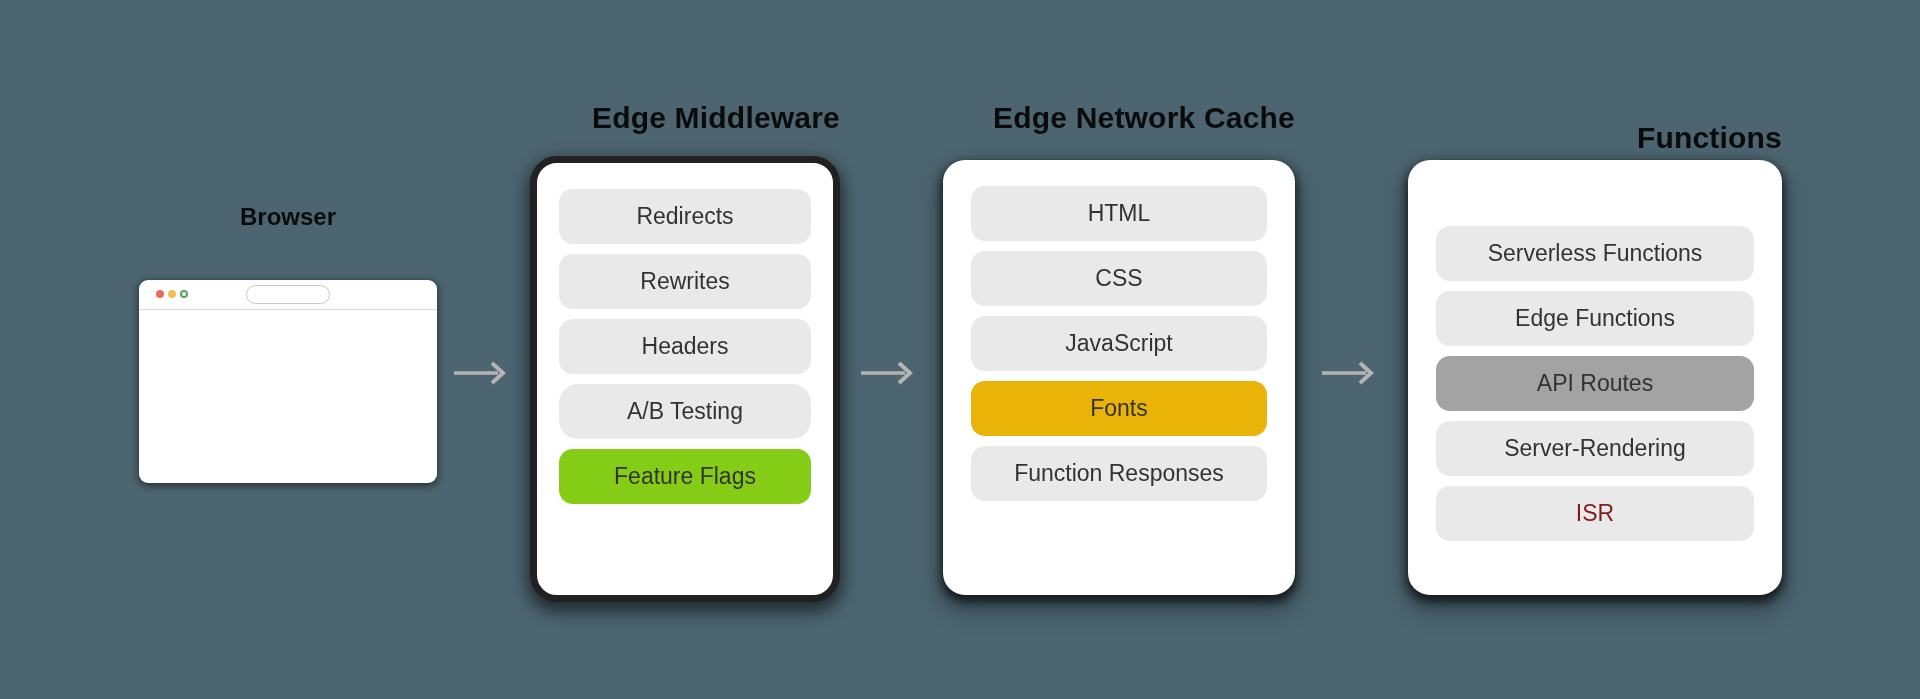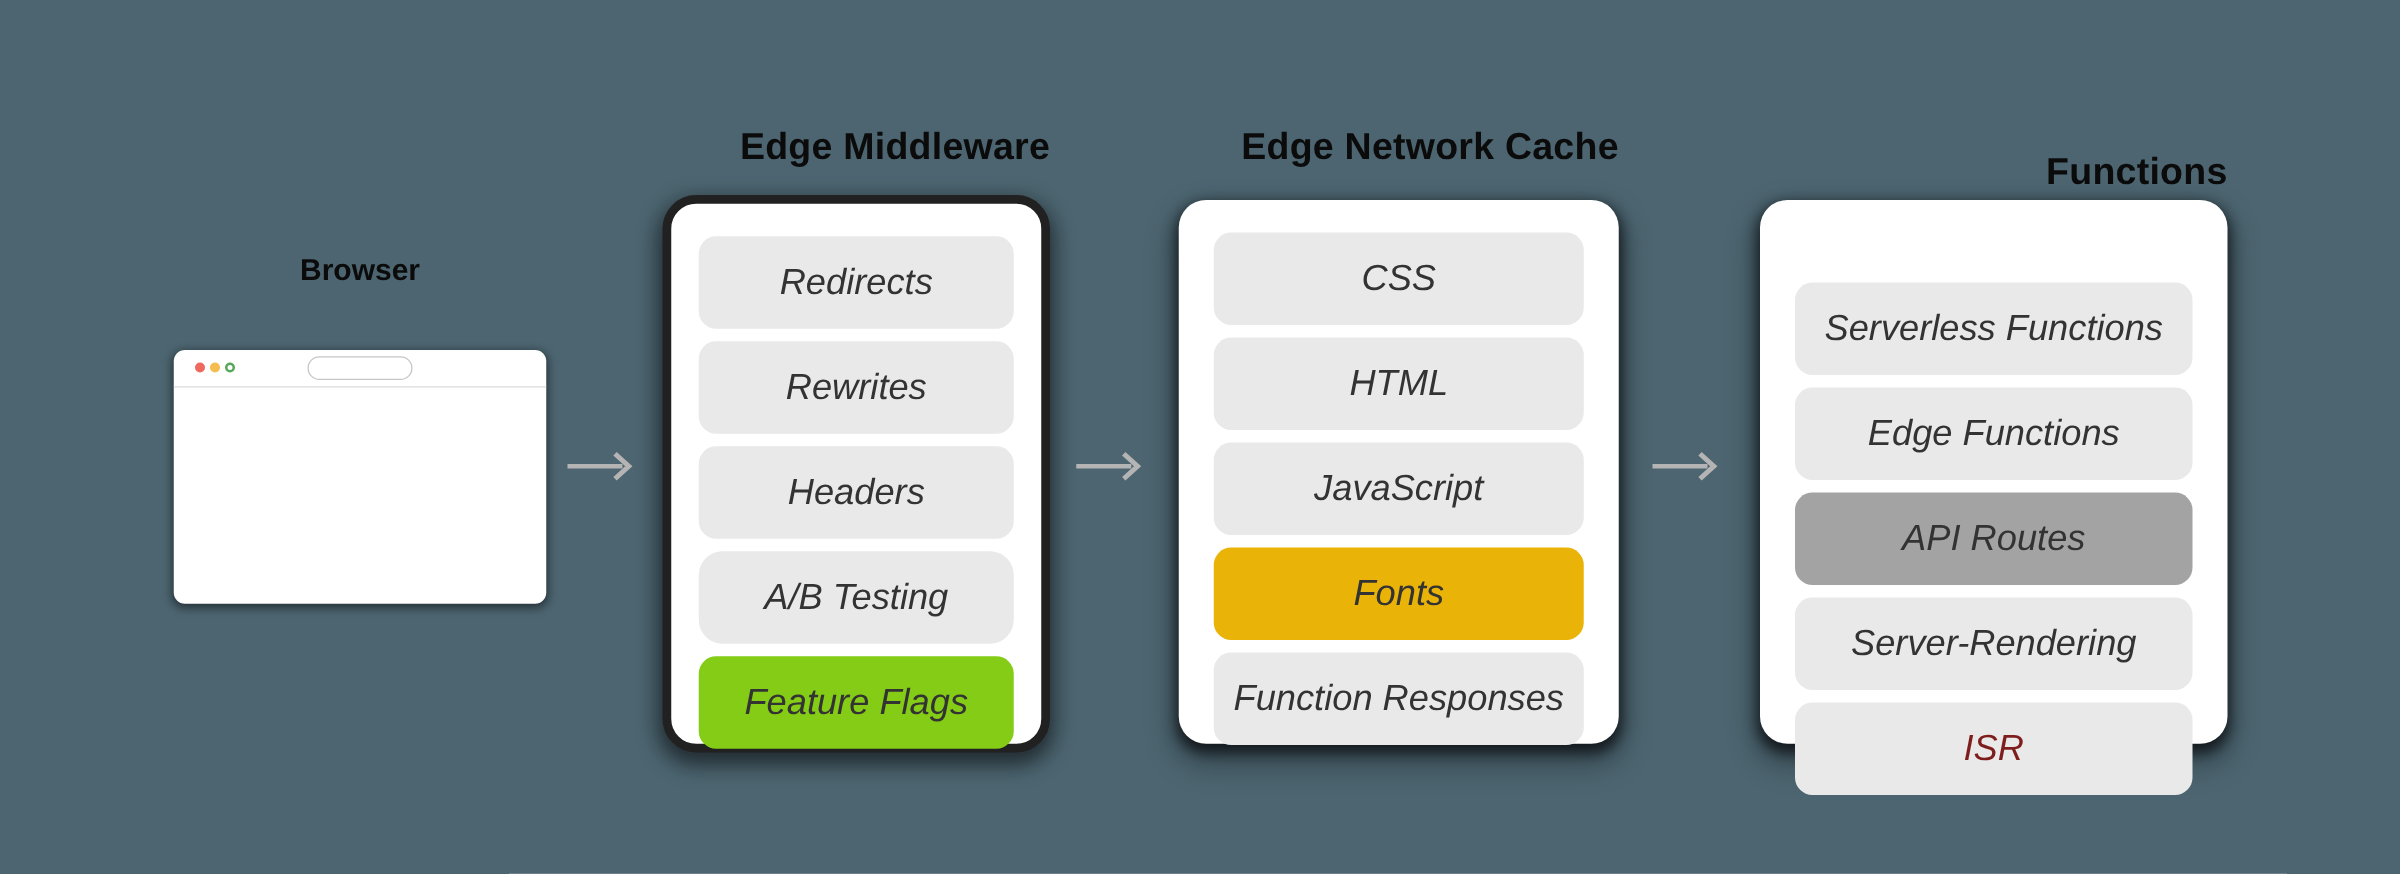--- a/index.html
+++ b/index.html
@@ -67,27 +67,26 @@
     box-shadow:0 5px 10px 2px rgba(8,10,12,.72), 0 12px 24px 2px rgba(8,10,12,.38);
   }
   .card .stack {
     display:flex;
     flex-direction:column;
     align-items:center;
     gap:10px;
     padding-top:26px;
   }
   .pill {
-    height:74px;
+    height:55px;
     border-radius:14px;
     display:flex;
     align-items:center;
     justify-content:center;
-    font-size:29px;
-    font-style:italic;
+    font-size:23px;
   }
 
   .card-middleware {
     left:530px; top:156px;
     width:296px; height:432px;
     border:7px solid #212121;
     border-radius:27px;
     box-shadow:0 7px 16px 3px rgba(8,10,12,.62);
   }
   .card-middleware .pill { width:252px; }
@@ -156,23 +155,23 @@
 
   <svg class="arrow" style="left: 860px; color: rgb(180, 180, 180);" viewBox="0 0 58 24">
     <line x1="1" y1="12" x2="45" y2="12" stroke="currentColor" stroke-width="3.5"></line>
     <polyline points="39,2 50,12 39,22" fill="none" stroke="currentColor" stroke-width="4"></polyline>
   </svg>
 
   <div class="flow-title title-cache" style="color: rgb(11, 11, 11);">Edge Network Cache</div>
   <div class="card card-cache" style="background-color: rgb(255, 255, 255);">
     <div class="stack">
 
+        <div class="pill" style="background-color: rgb(233, 233, 233); color: rgb(51, 51, 51);">HTML</div>
+
         <div class="pill" style="background-color: rgb(233, 233, 233); color: rgb(51, 51, 51);">CSS</div>
-
-        <div class="pill" style="background-color: rgb(233, 233, 233); color: rgb(51, 51, 51);">HTML</div>
 
         <div class="pill" style="background-color: rgb(233, 233, 233); color: rgb(51, 51, 51);">JavaScript</div>
 
         <div class="pill" style="background-color: #eab308; color: rgb(51, 51, 51);">Fonts</div>
 
         <div class="pill" style="background-color: rgb(233, 233, 233); color: rgb(51, 51, 51);">Function Responses</div>
       </div>
   </div>
 
   <svg class="arrow" style="left: 1321px; color: rgb(180, 180, 180);" viewBox="0 0 58 24">

